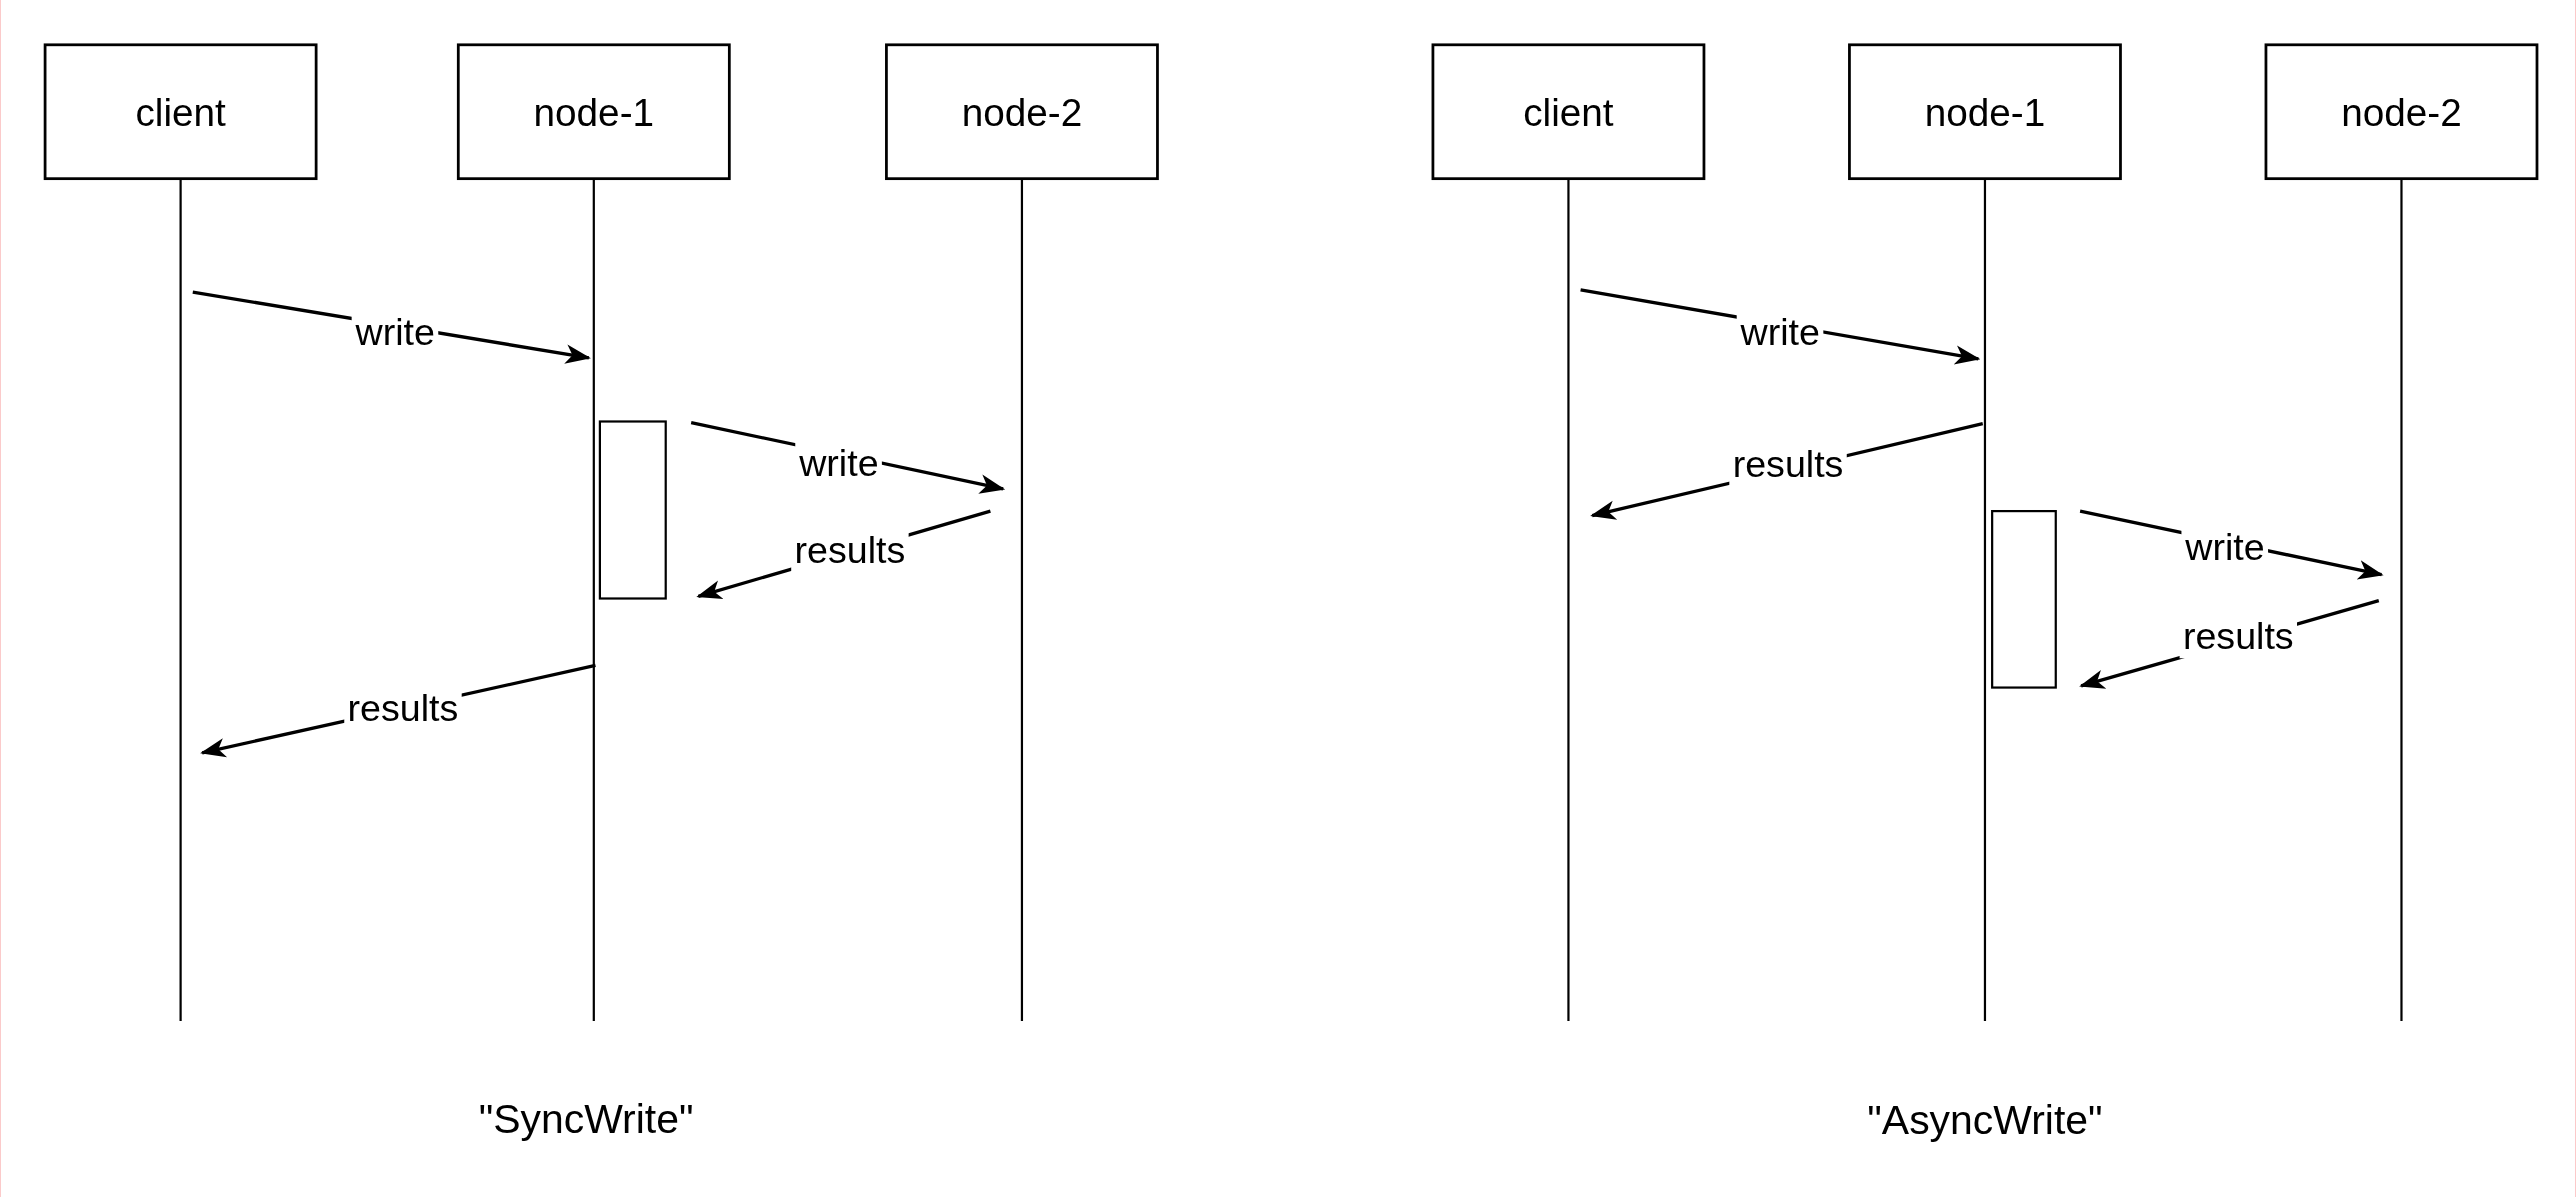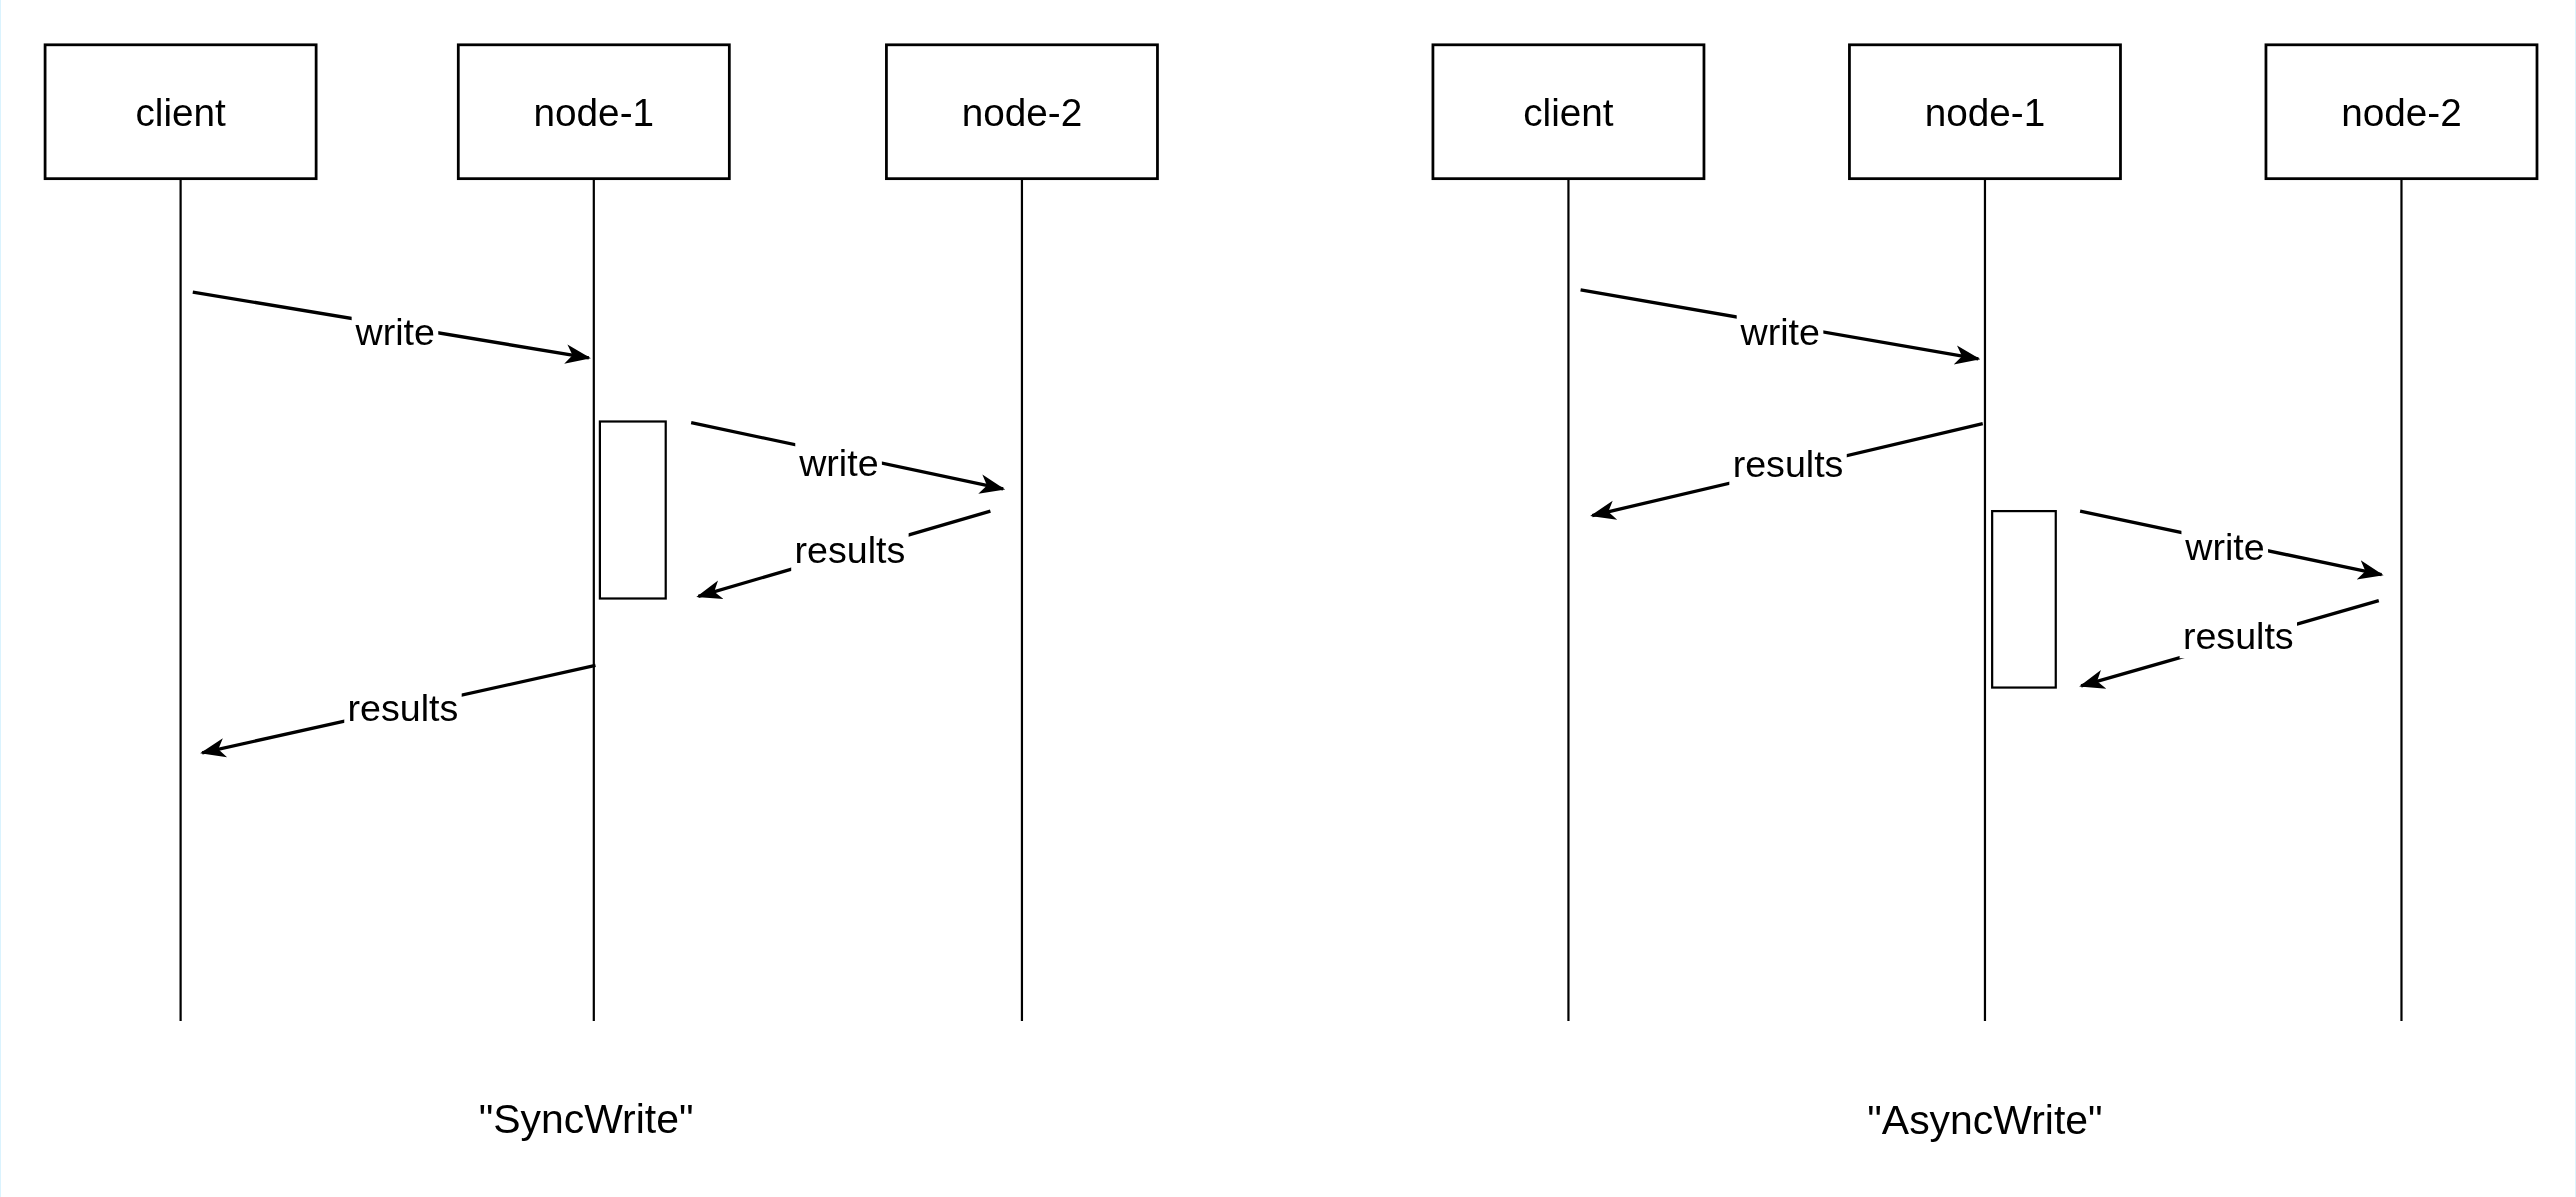--- a/index.html
+++ b/index.html
@@ -6,21 +6,21 @@
     margin: 0;
     padding: 0;
     width: 100%;
     height: 100%;
     background: #ffffff;
     overflow: hidden;
   }
   .diagram-wrap {
     width: 100vw;
     height: 100vh;
-    background: #7dd3fc;
+    background: #ef4444;
   }
   svg {
     display: block;
     width: 100%;
     height: 100%;
   }
   text {
     font-family: "Liberation Sans", sans-serif;
     fill: #000000;
   }

